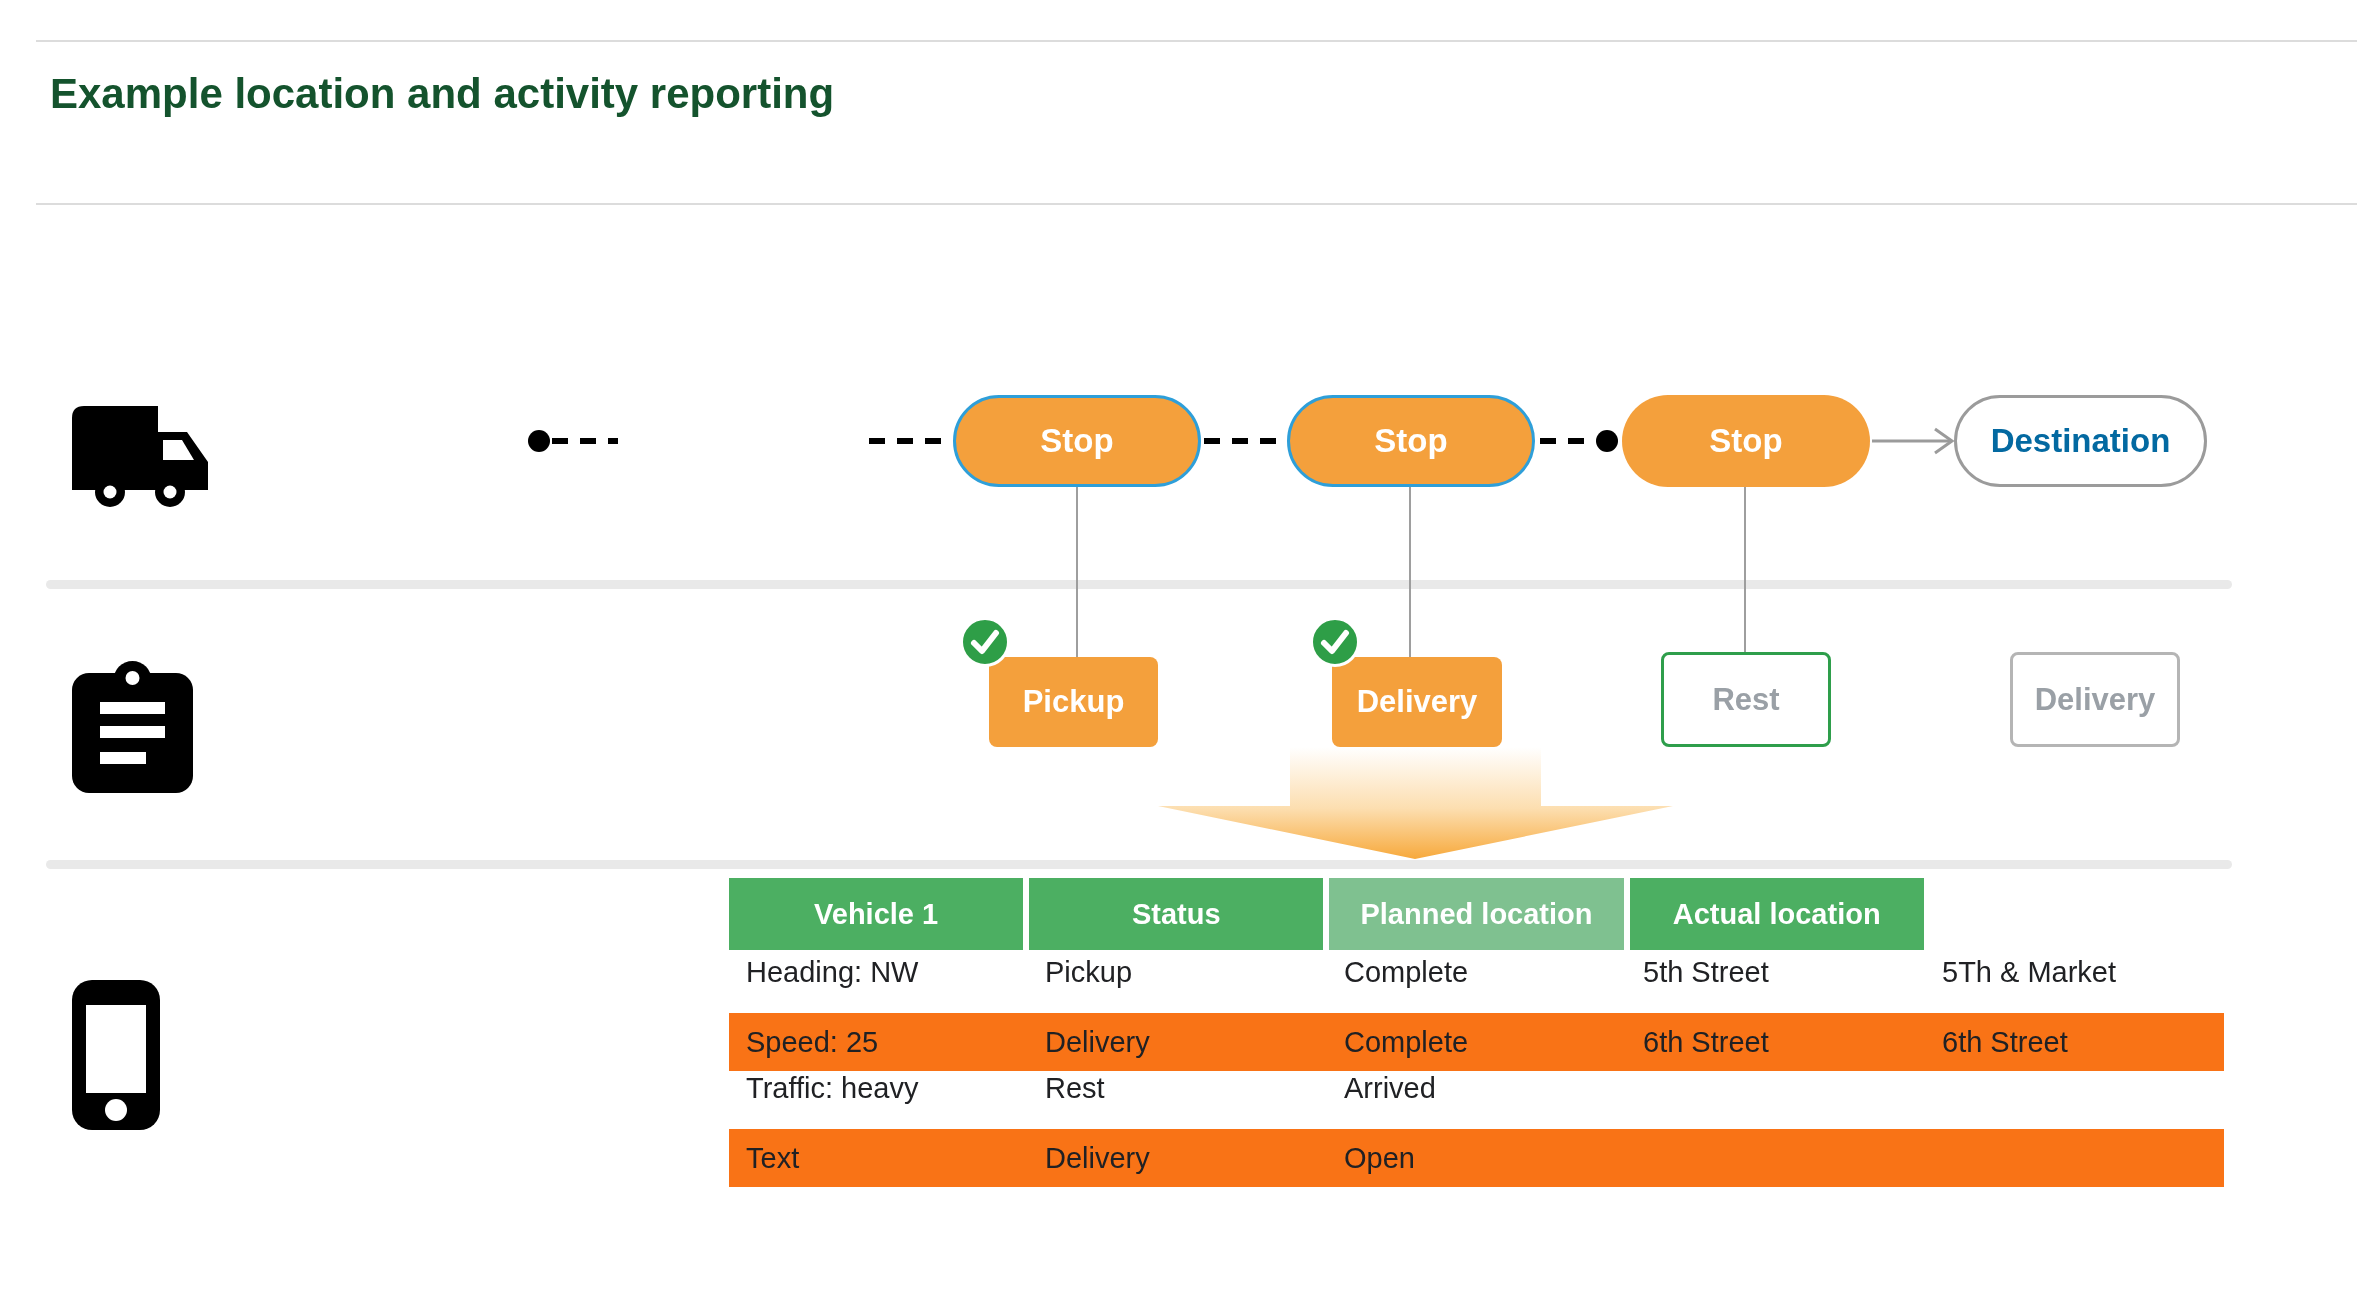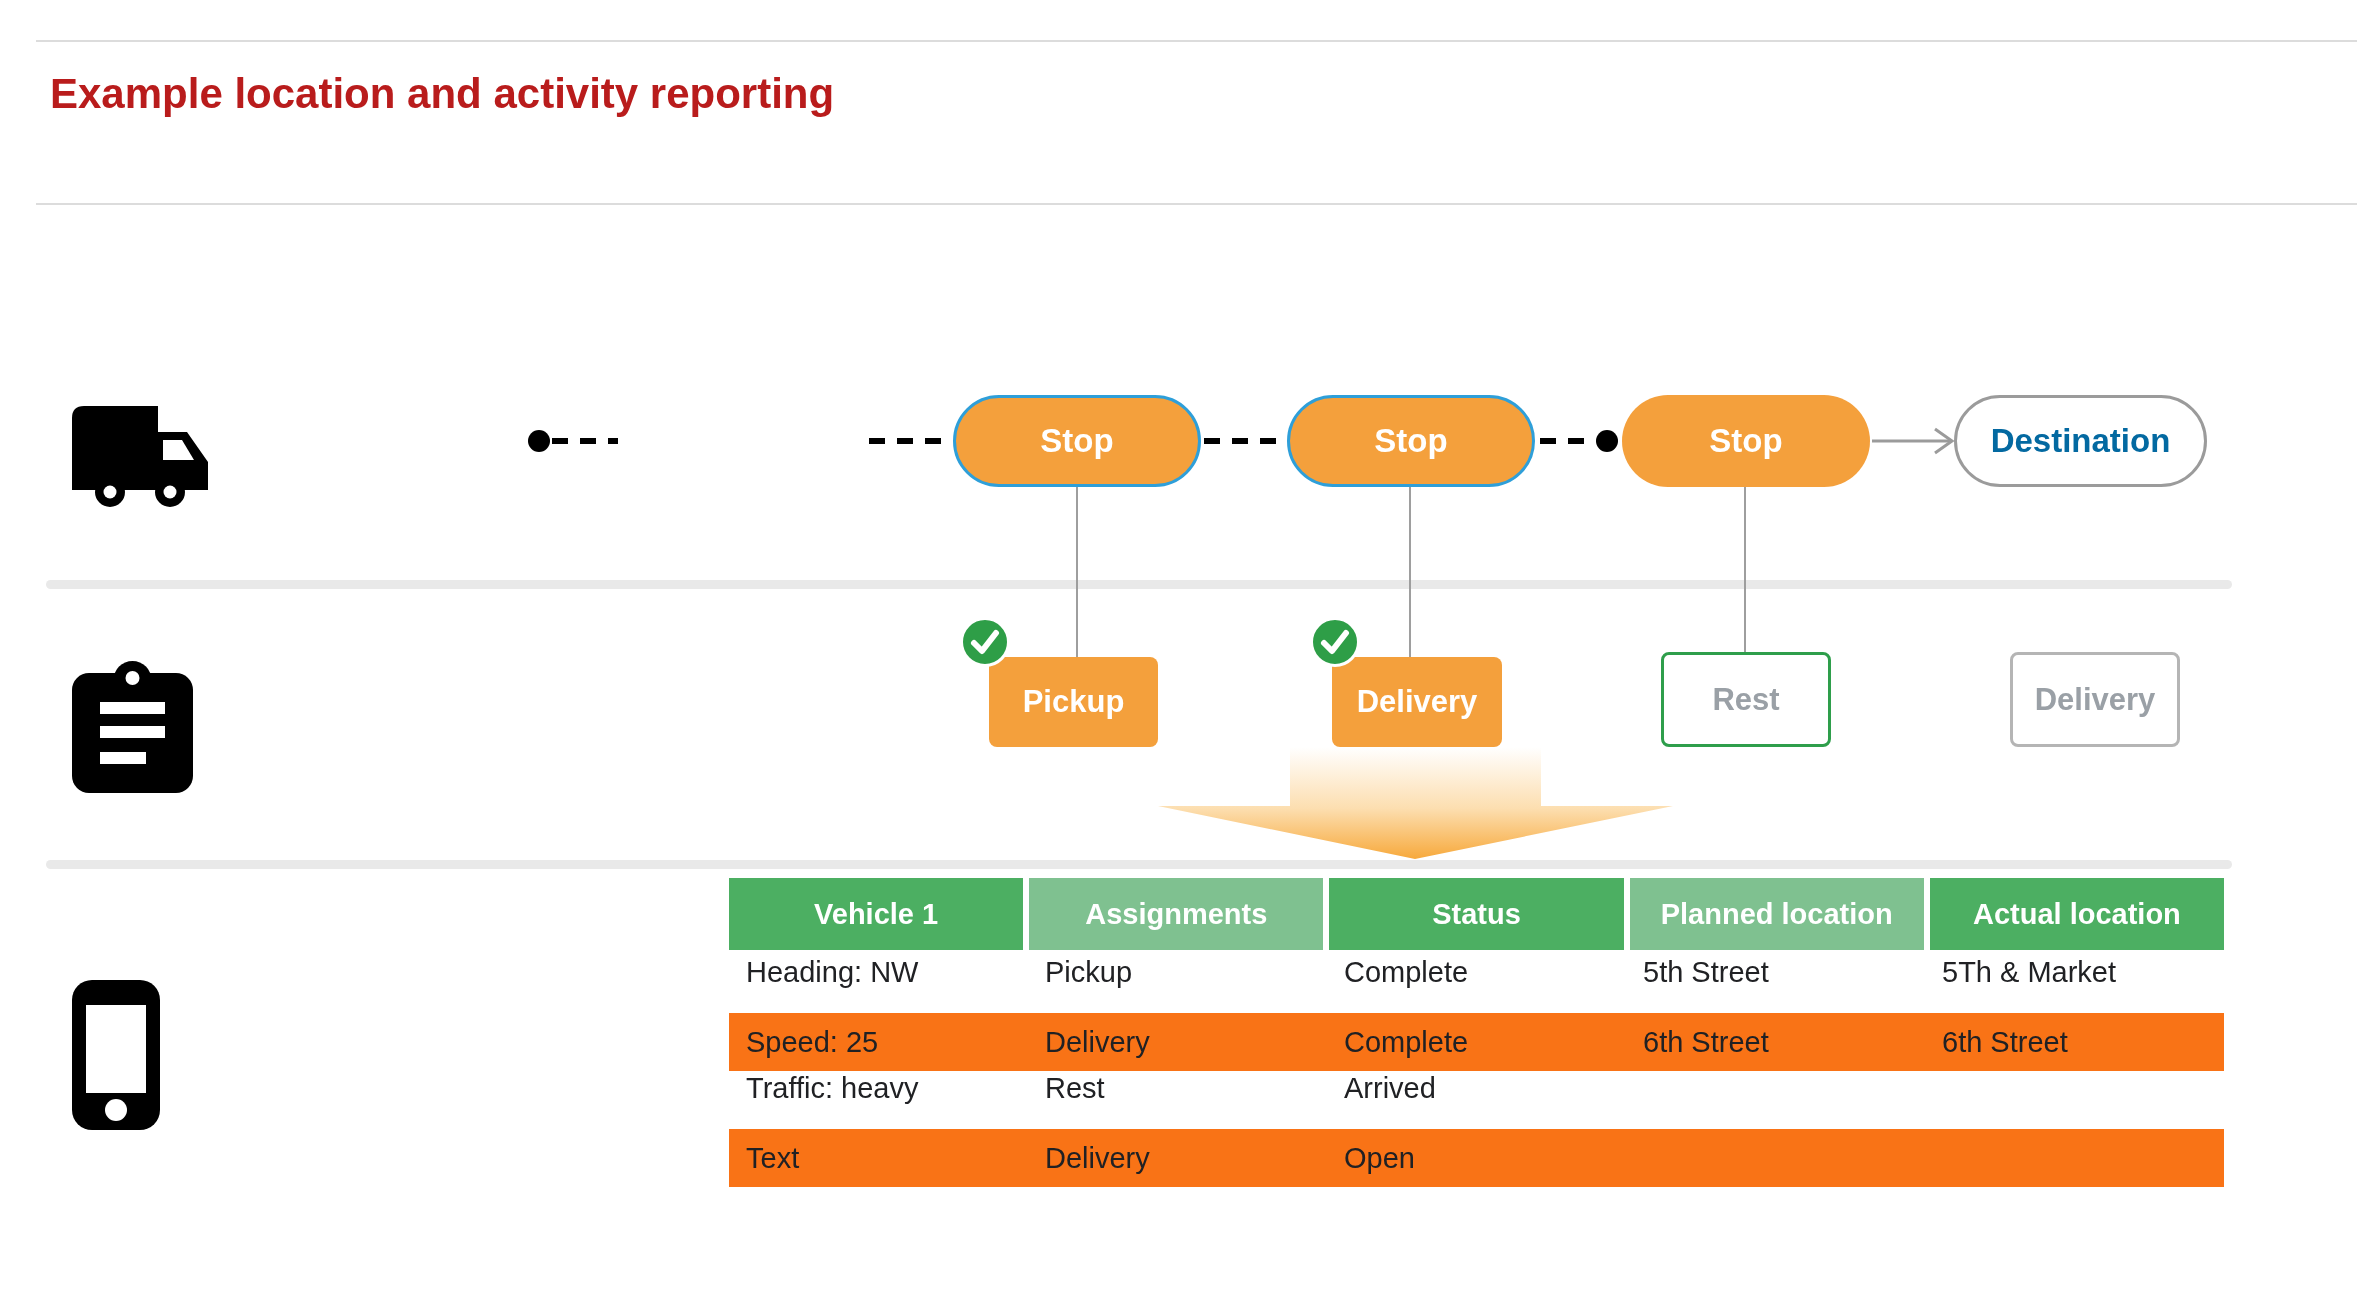--- a/index.html
+++ b/index.html
@@ -3,21 +3,21 @@
 <meta charset="utf-8">
 <style>
   html,body{margin:0;padding:0;background:#fff;}
   .canvas{position:relative;width:2357px;height:1302px;background:#fff;overflow:hidden;
           font-family:"Liberation Sans",sans-serif;}
 
   
   .rule{position:absolute;left:36px;right:0;height:2px;background:#dcdcdc;}
   .rule-top{top:40px;}
   .rule-mid{top:203px;}
-  .page-title{position:absolute;left:50px;top:70px;margin:0;font-size:42px;font-weight:700;color:#b91c1c;}
+  .page-title{position:absolute;left:50px;top:70px;margin:0;font-size:42px;font-weight:700;color:#14532d;}
 
   
   .band{position:absolute;left:46px;width:2186px;height:9px;border-radius:5px;background:#e9e9e9;}
   .band-1{top:580px;}
   .band-2{top:860px;}
 
   
   .rail-icon{position:absolute;}
   .icon-truck{left:70px;top:400px;}
   .icon-clipboard{left:72px;top:660px;}
@@ -171,21 +171,20 @@
     <svg width="44" height="44" viewBox="0 0 44 44">
       <polyline points="11,23 19,31 33,13" fill="none" stroke="#fff" stroke-width="6" stroke-linecap="round" stroke-linejoin="round"></polyline>
     </svg>
   </div>
 
   <div class="big-arrow"></div>
 
   <div class="fleet">
     <div class="fleet-head">
       <div class="hcell g-mid">Vehicle 1</div>
-      <div class="hcell g-light">Assignments</div>
       <div class="hcell g-mid">Status</div>
       <div class="hcell g-light">Planned location</div>
       <div class="hcell g-mid">Actual location</div>
     </div>
     <div class="fleet-body">
       <div class="frow">
         <div class="cell">Heading: NW</div>
         <div class="cell">Pickup</div>
         <div class="cell">Complete</div>
         <div class="cell">5th Street</div>

